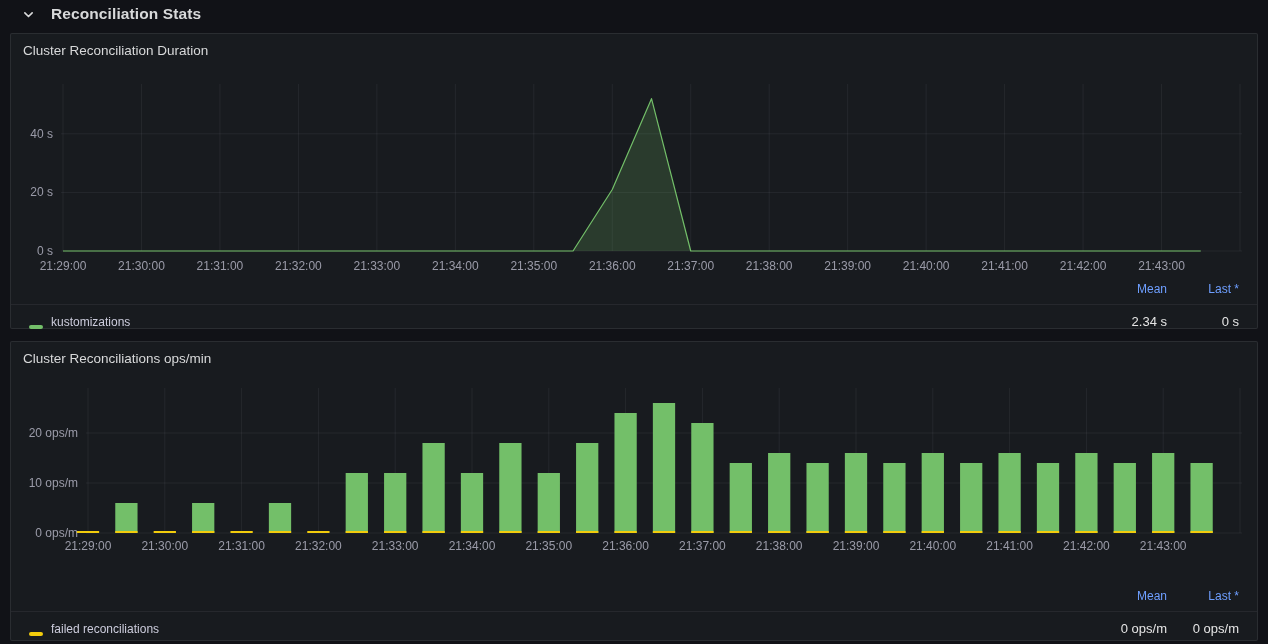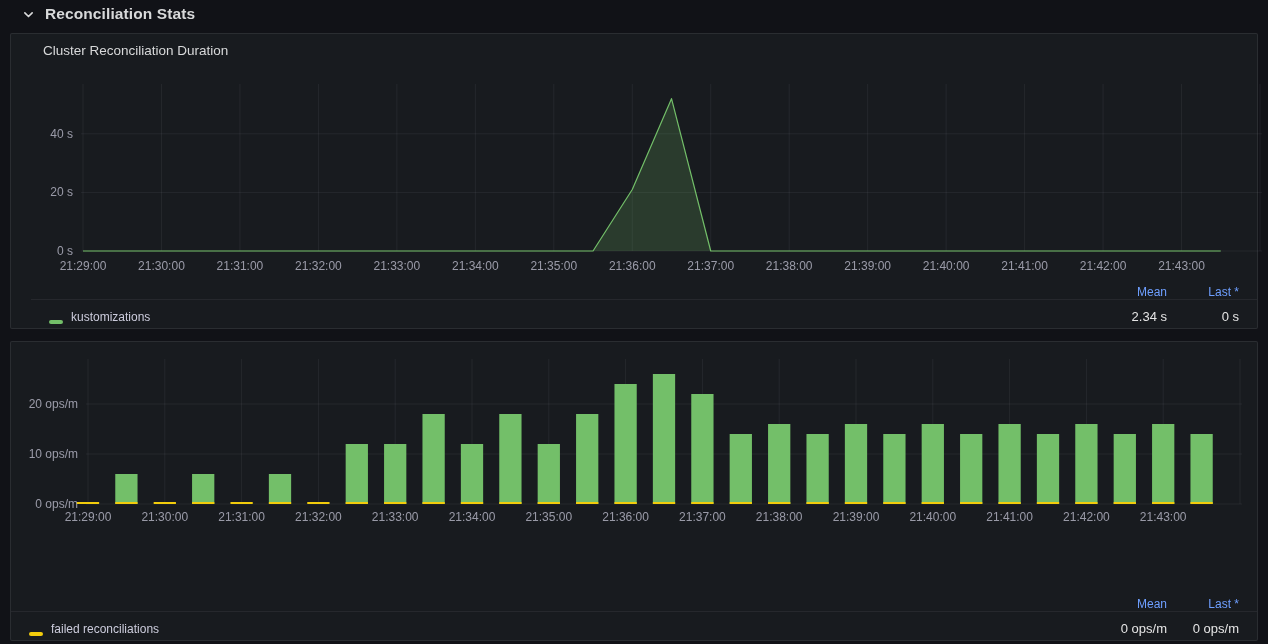--- a/index.html
+++ b/index.html
@@ -1,33 +1,33 @@
 <!DOCTYPE html>
 <html><head>
 <meta charset="utf-8">
 <style>
   html,body{margin:0;padding:0;background:#111217;width:1268px;height:644px;overflow:hidden;
     font-family:"Liberation Sans",sans-serif;-webkit-font-smoothing:antialiased;}
-  .section-header{height:28px;display:flex;align-items:center;gap:10px;padding-left:22px;cursor:pointer;}
+  .section-header{height:28px;display:flex;align-items:center;gap:16px;padding-left:22px;cursor:pointer;}
   .section-header .chev{display:flex;align-items:center;}
   .section-title{color:#d8d9da;font-size:15.5px;font-weight:600;letter-spacing:.1px;}
   .panels{margin:5px 10px 0 10px;}
   .panel{background:#181b1f;border:1px solid rgba(204,204,220,0.10);border-radius:2px;
     display:flex;flex-direction:column;box-sizing:border-box;}
-  .panel-1{height:296px;padding-left:20px;}
+  .panel-1{height:296px;}
   .panel-2{height:300px;margin-top:12px;}
   .panel-title{color:#d8d9da;font-size:13.5px;font-weight:500;padding:9px 12px 5px 12px;cursor:pointer;}
   .chart-wrap{width:1246px;}
   svg{display:block;}
   svg text{font-family:"Liberation Sans",sans-serif;}
   .legend{margin-top:auto;padding-bottom:4px;}
   .legend-head,.legend-row{display:flex;align-items:flex-end;padding:0 18px;}
   .legend-head{height:19px;justify-content:flex-end;}
   .legend-head .col{color:#6e9fff;font-size:12px;cursor:pointer;}
-  .legend-row{height:24px;border-top:1px solid rgba(204,204,220,0.08);}
+  .legend-row{height:24px;border-top:1px solid rgba(204,204,220,0.08);margin-top:8px;}
   .dash{width:14px;height:4px;border-radius:2px;flex:0 0 auto;margin-right:8px;cursor:pointer;}
   .series-lbl{color:#ccccdc;font-size:12px;cursor:pointer;}
   .col{width:100px;text-align:right;font-size:13px;color:#e5e5e5;}
   .col.last{width:72px;}
   .legend-row .col.mean{margin-left:auto;}
 </style>
 </head>
 <body>
 
 <div class="section-header">
@@ -94,20 +94,21 @@
       <div class="legend-row">
         <span class="dash" style="background: rgb(115, 191, 105);"></span>
         <span class="series-lbl">kustomizations</span>
         <span class="col mean">2.34 s</span>
         <span class="col last">0 s</span>
       </div>
     </div>
   </div>
 
   <div class="panel panel-2">
+    <div class="panel-title">Cluster Reconciliations ops/min</div>
     <div class="chart-wrap" id="chart-1">
         <svg width="1246" height="186" viewBox="0 0 1246 186">
           <line x1="75" x2="1231" y1="162" y2="162" stroke="rgba(204,204,220,0.075)" stroke-width="1"></line>
           <text x="67" y="166" text-anchor="end" font-size="12" fill="rgba(204,204,220,0.72)">0 ops/m</text>
           <line x1="75" x2="1231" y1="112" y2="112" stroke="rgba(204,204,220,0.075)" stroke-width="1"></line>
           <text x="67" y="116" text-anchor="end" font-size="12" fill="rgba(204,204,220,0.72)">10 ops/m</text>
           <line x1="75" x2="1231" y1="62" y2="62" stroke="rgba(204,204,220,0.075)" stroke-width="1"></line>
           <text x="67" y="66" text-anchor="end" font-size="12" fill="rgba(204,204,220,0.72)">20 ops/m</text>
           <line x1="77" x2="77" y1="17" y2="162" stroke="rgba(204,204,220,0.075)" stroke-width="1"></line>
           <text x="77" y="179" text-anchor="middle" font-size="12" fill="rgba(204,204,220,0.72)">21:29:00</text>

